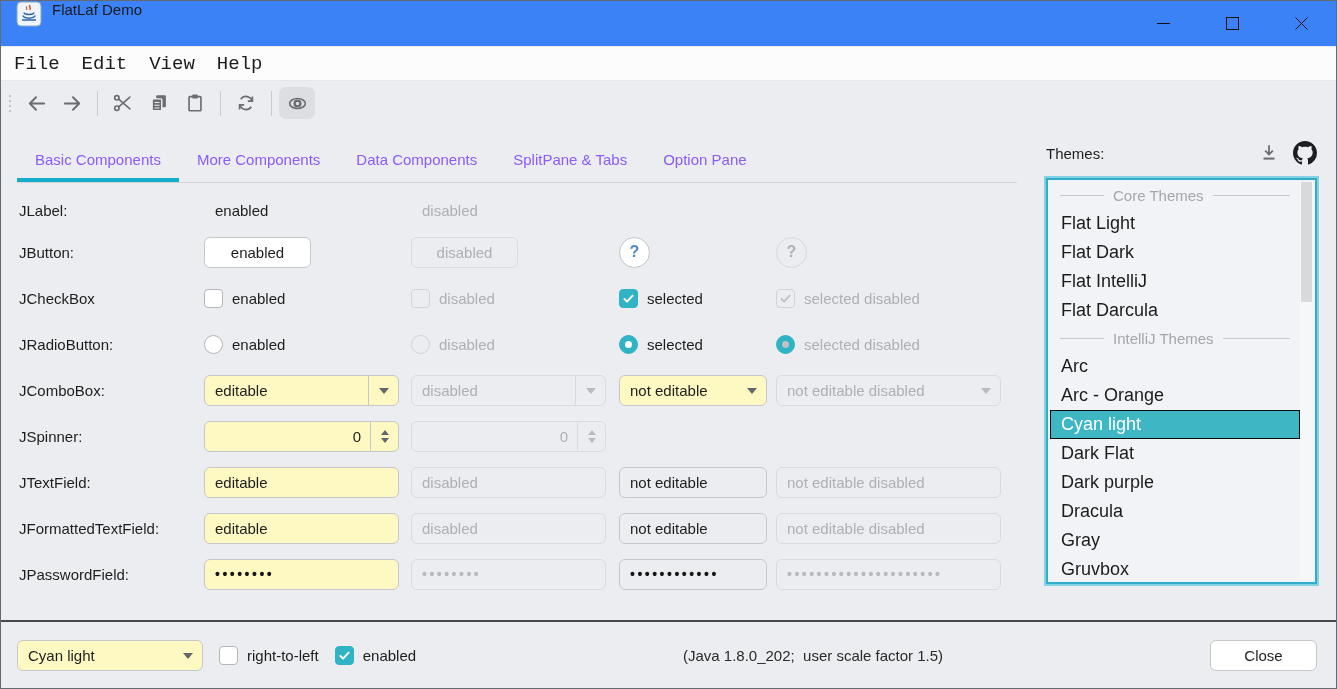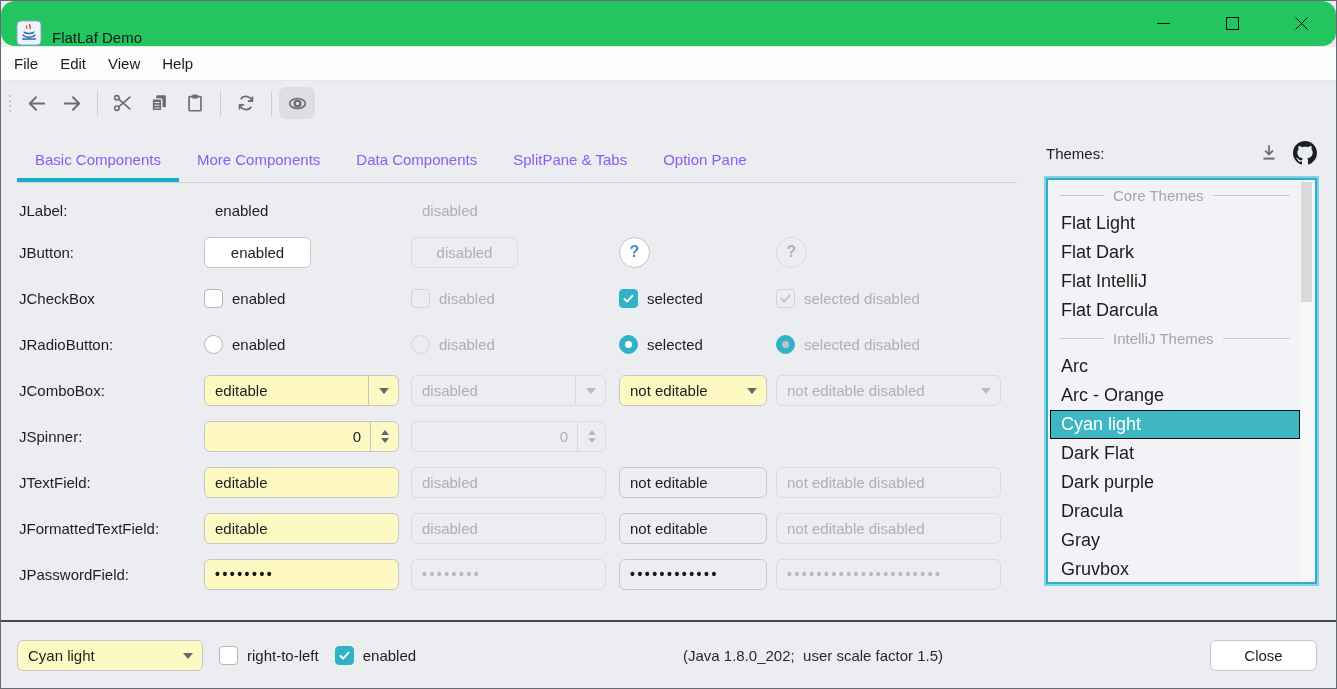--- a/index.html
+++ b/index.html
@@ -1,28 +1,28 @@
 <!DOCTYPE html>
 <html style="--accent: #14adcb; --selection: #3eb6c3; --checked: #2fb3c5; --focus: #49bdd6;"><head>
 <meta charset="utf-8">
 <style>
   html,body{margin:0;padding:0;background:#9aa0a6;font-family:"Liberation Sans",sans-serif;}
   .window{position:relative;width:1337px;height:689px;box-sizing:border-box;border:1px solid #646a70;
           background:#ebedf0;display:flex;flex-direction:column;overflow:hidden;}
 
   
-  .titlebar{height:45px;background:#22c55e;display:flex;align-items:flex-end;border-bottom:1px solid #e9eaeb;flex:0 0 auto;border-radius:14px;}
+  .titlebar{height:45px;background:#3b82f6;display:flex;align-items:flex-start;border-bottom:1px solid #e9eaeb;flex:0 0 auto;}
   .app-icon{margin-left:15px;display:flex;align-items:center;}
   .title{margin-left:10px;font-size:15px;color:#1a1a1a;}
   .wbtns{margin-left:auto;display:flex;height:100%;}
   .wbtn{width:69px;height:100%;display:flex;align-items:center;justify-content:center;cursor:default;}
 
   
   .menubar{height:33px;background:#fcfcfd;display:flex;align-items:center;padding-left:2px;border-bottom:1px solid #e6e7e9;flex:0 0 auto;}
-  .menu-item{padding:0 11px;font-size:15px;color:#1c1c1c;height:100%;display:flex;align-items:center;}
+  .menu-item{padding:0 11px;font-size:19px;color:#1c1c1c;height:100%;display:flex;align-items:center;font-family:Liberation Mono, monospace;}
 
   
   .toolbar{height:44px;background:#ebedf0;display:flex;align-items:center;padding-left:5px;flex:0 0 auto;}
   .grip{display:flex;flex-direction:column;gap:3px;margin:0 7px 0 3px;}
   .grip i{width:2px;height:2px;border-radius:50%;background:#b4b6b9;}
   .tbtn{width:36px;height:32px;display:flex;align-items:center;justify-content:center;border-radius:7px;}
   .tbtn.toggled{background:#dcdee1;}
   .tsep{width:1px;height:25px;background:#c9cbce;margin:0 7px;}
 
   

